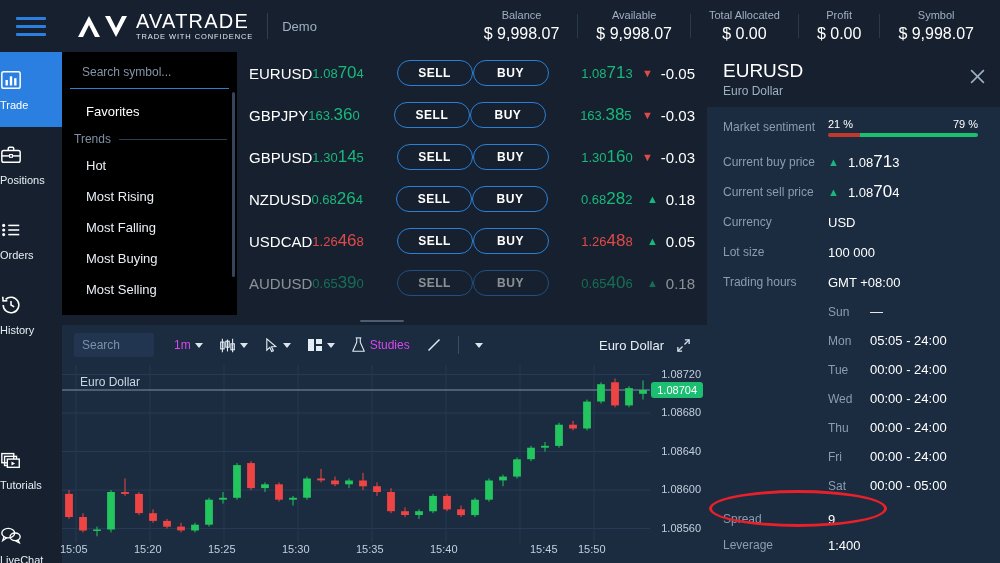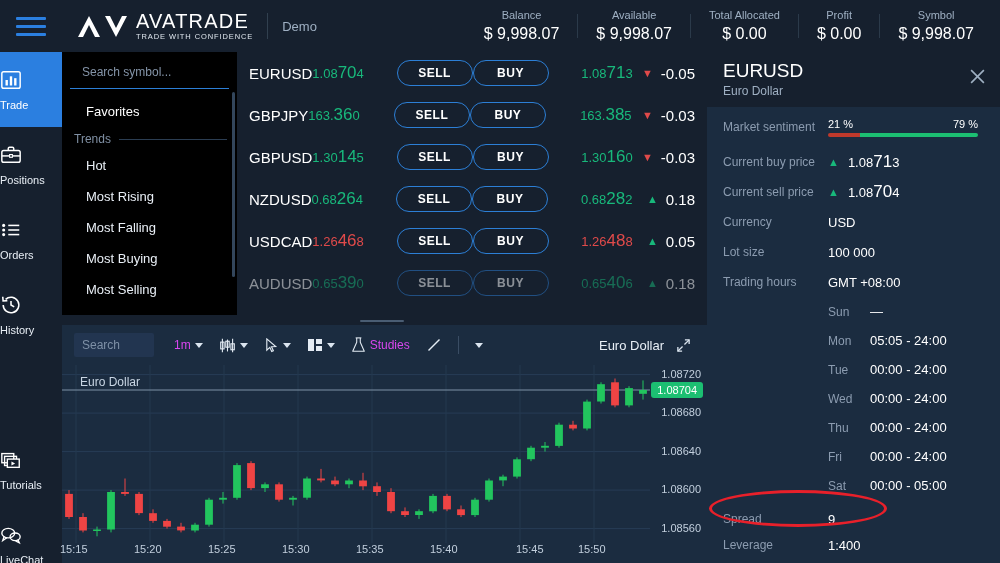--- a/index.html
+++ b/index.html
@@ -564,27 +564,27 @@
         </svg>
       <div class="axis-y" id="axis-y">
           <div style="top:2.6px">1.08720</div>
           <div style="top:41.1px">1.08680</div>
           <div style="top:79.6px">1.08640</div>
           <div style="top:118.1px">1.08600</div>
           <div style="top:156.6px">1.08560</div>
         </div>
       <div class="price-tag" id="price-tag" style="right: 4px; top: 17px;">1.08704</div>
       <div class="axis-x" id="axis-x">
-          <div style="left:-2.0px">15:15</div>
+          <div style="left:-2.0px">15:05</div>
           <div style="left:72.0px">15:20</div>
           <div style="left:146.0px">15:25</div>
           <div style="left:220.0px">15:30</div>
           <div style="left:294.0px">15:35</div>
           <div style="left:368.0px">15:40</div>
-          <div style="left:454px">15:45</div>
+          <div style="left:468px">15:45</div>
           <div style="left:516.0px">15:50</div>
         </div>
     </div>
   </div>
 
   <div class="detail">
     <div class="detail-head">
       <div class="d-sym">EURUSD</div>
       <div class="d-name">Euro Dollar</div>
       <div class="d-close">

